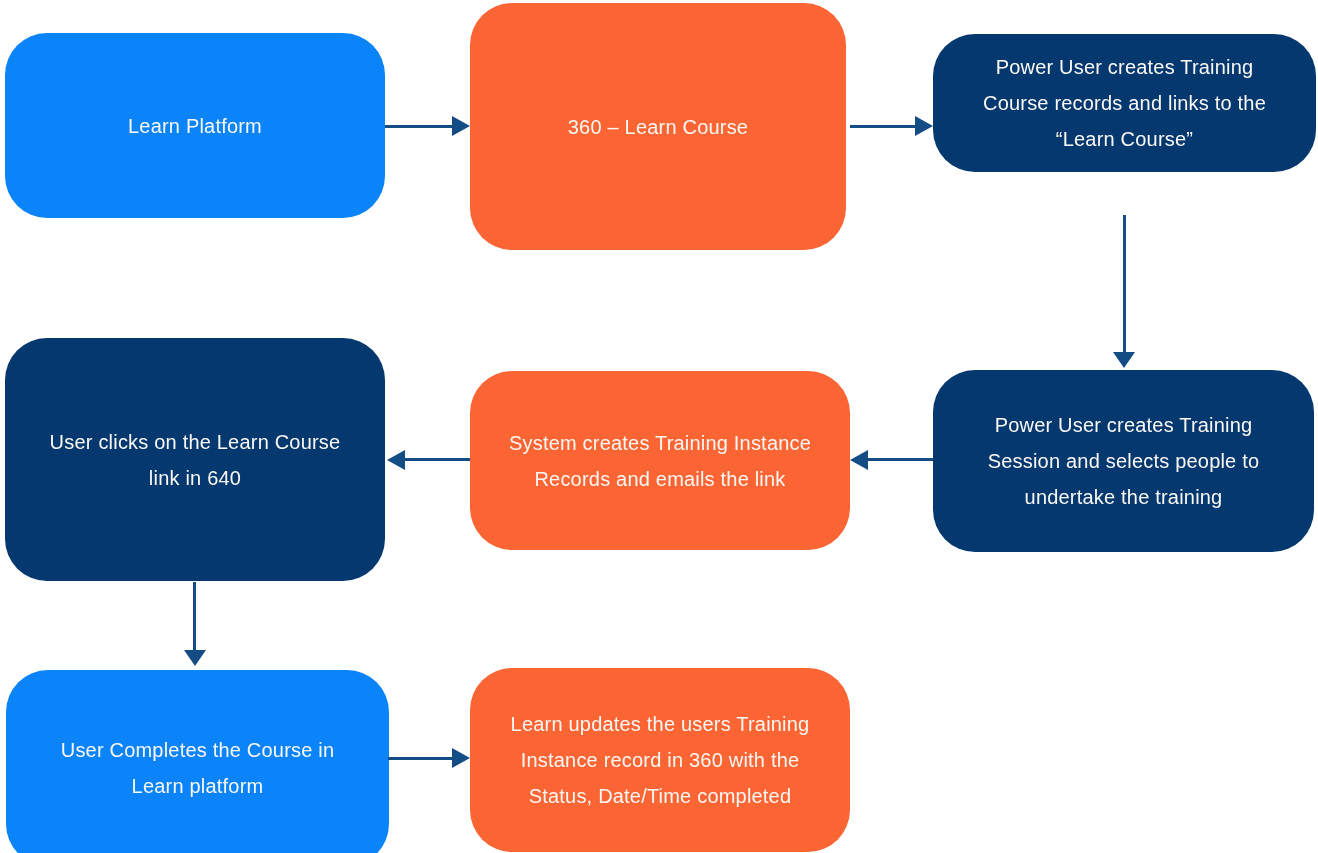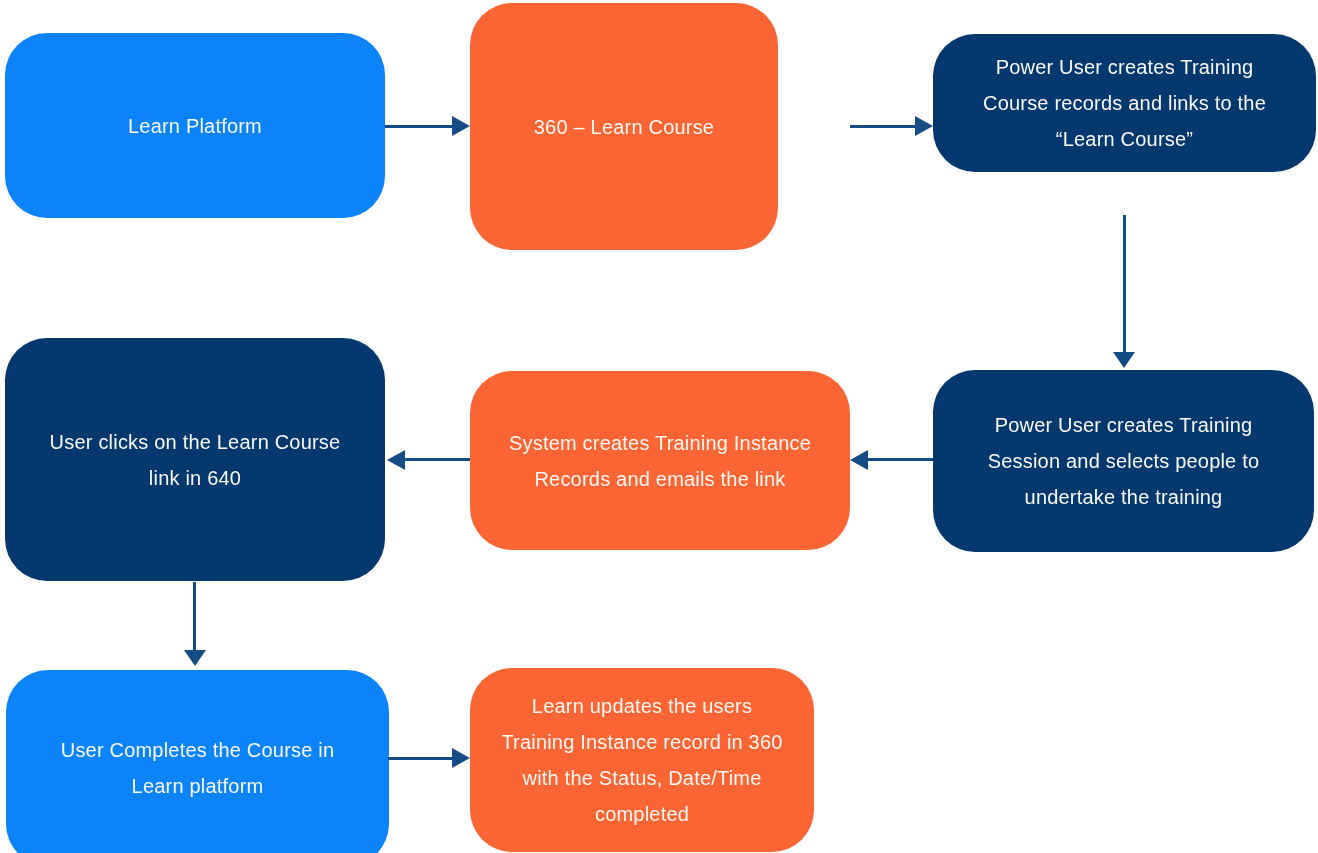--- a/index.html
+++ b/index.html
@@ -29,27 +29,27 @@
   .navy{background:var(--navy);}
 
   .arrow-line{position:absolute;background:var(--arrow);}
   .head{position:absolute;width:0;height:0;}
   .head-right{border-top:10px solid transparent;border-bottom:10px solid transparent;border-left:18px solid var(--arrow);}
   .head-left{border-top:10px solid transparent;border-bottom:10px solid transparent;border-right:18px solid var(--arrow);}
   .head-down{border-left:11px solid transparent;border-right:11px solid transparent;border-top:16px solid var(--arrow);}
 
   
   #n0{left:5px;  top:33px;  width:380px;height:185px;align-items:center;}
-  #n1{left:470px;top:3px;   width:308px;height:247px;}
+  #n1{left:470px;top:3px;   width:376px;height:247px;}
   #n2{left:933px;top:34px;  width:383px;height:138px;}
   #n3{left:5px;  top:338px; width:380px;height:243px;}
   #n4{left:470px;top:371px; width:380px;height:179px;}
   #n5{left:933px;top:370px; width:381px;height:182px;}
   #n6{left:6px;  top:670px; width:383px;height:196px;}
-  #n7{left:470px;top:668px; width:344px;height:184px;}
+  #n7{left:470px;top:668px; width:380px;height:184px;}
 </style>
 </head>
 <body>
 
 <div class="canvas">
 
   <div id="n0" class="node blue">
     <p>Learn Platform</p>
   </div>
 

